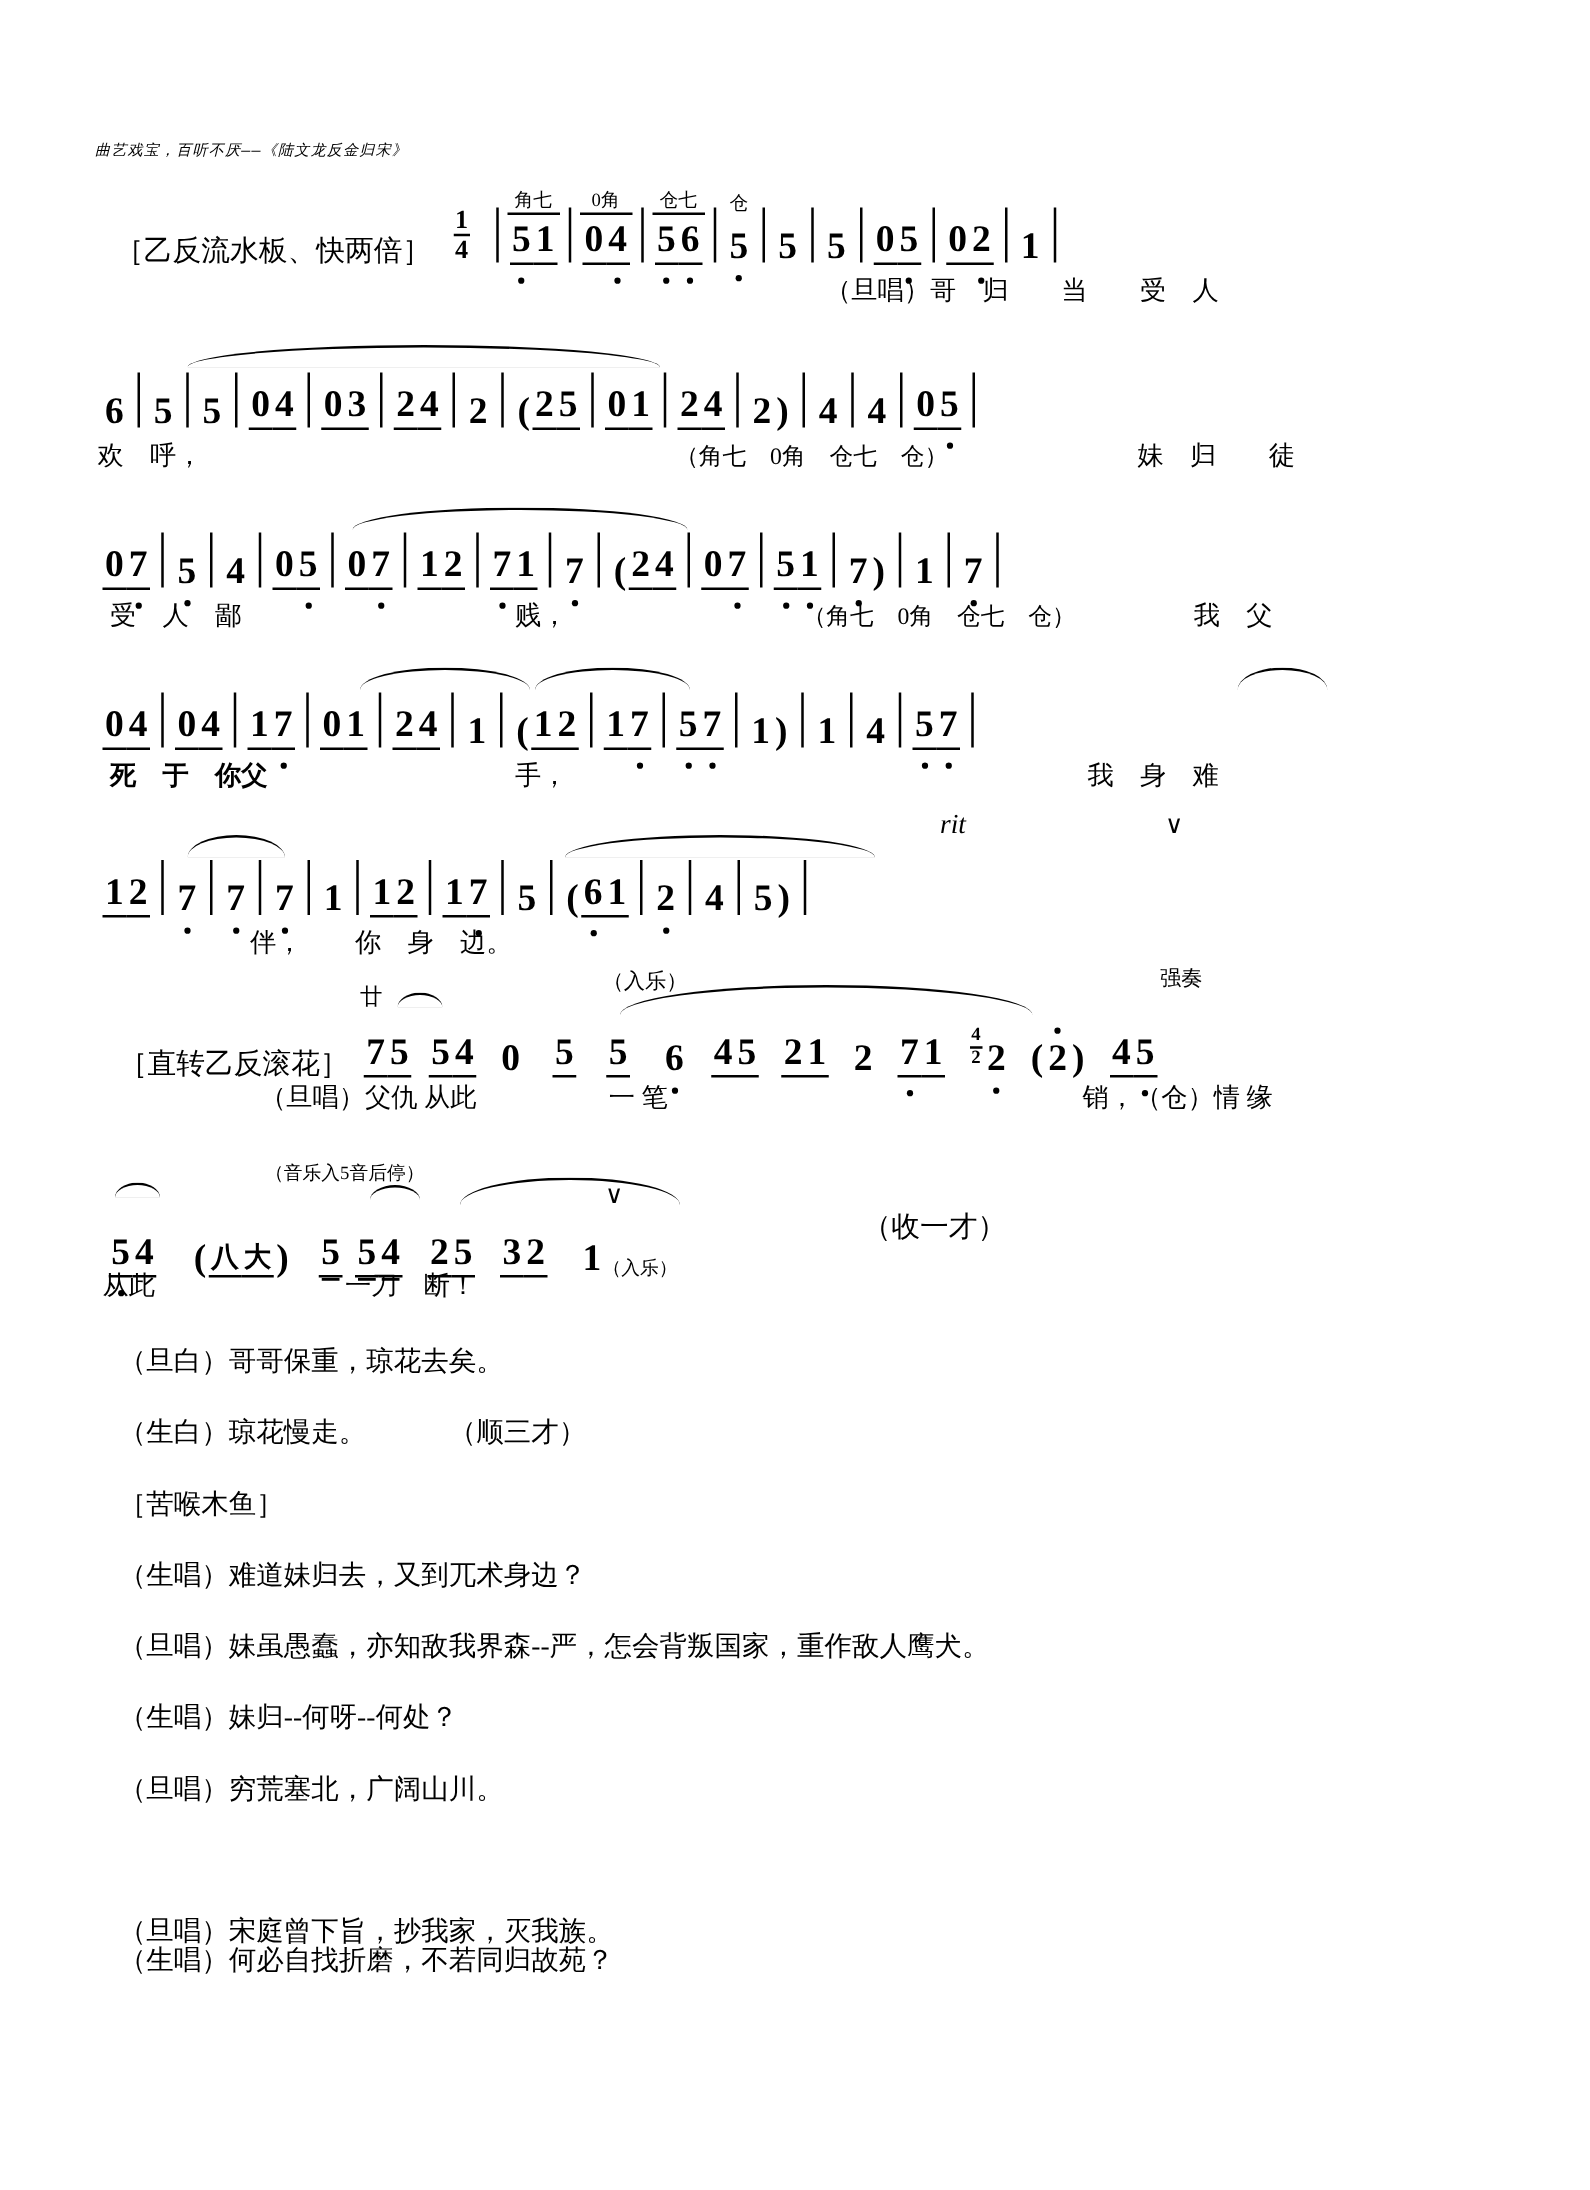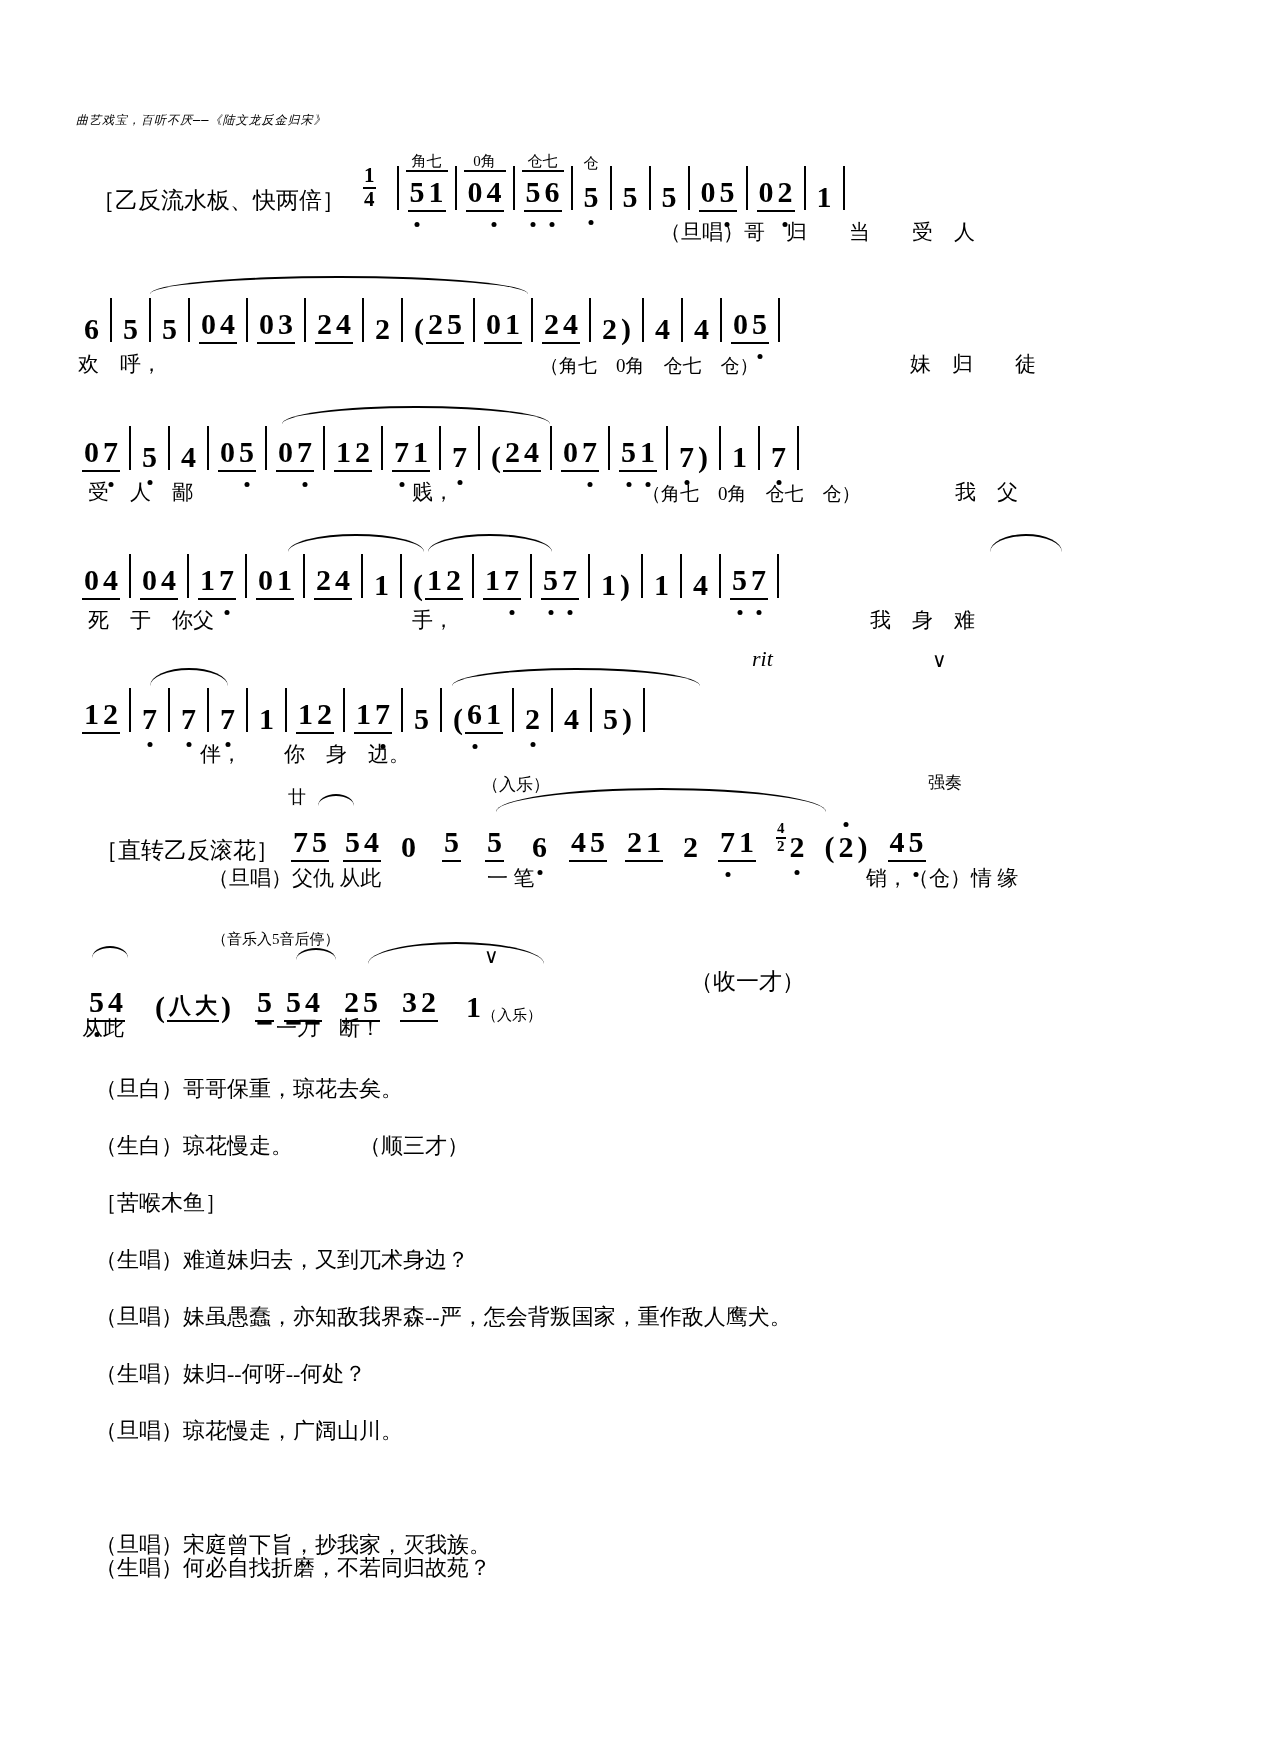--- a/index.html
+++ b/index.html
@@ -403,21 +403,21 @@
       <span class="bar"></span>
       <span class="meas">
         <span class="note beam1 lowdot beamed">5</span>
           <span class="note beam1 lowdot beamed">7</span>
       </span>
       <span class="bar"></span>
     </div>
     <div class="slur" style="left:288px;top:-4px;width:136px;"></div>
     <div class="slur" style="left:428px;top:-4px;width:124px;"></div>
     <div class="slur" style="left:990px;top:-4px;width:72px;"></div>
-    <div class="lyrics" style="left:88px;top:72px;">死　于　你父</div>
+    <div class="lyrics" style="left:88px;top:72px;font-weight:bold;">死　于　你父</div>
     <div class="lyrics" style="left:412px;top:72px;">手，</div>
     <div class="lyrics" style="left:870px;top:72px;">我　身　难</div>
   </div>
 
   <div class="system" style="top:672px;">
     <div class="rit" style="left:752px;top:-26px;">rit</div>
     <div class="anno big" style="left:932px;top:-22px;">∨</div>
     <div class="staff" style="padding-left:80px;">
       <span class="meas">
         <span class="note beam1">1</span>
@@ -605,18 +605,18 @@
     <div class="lyrics" style="left:82px;top:58px;">从此</div>
     <div class="lyrics" style="left:276px;top:58px;">一刀　断！</div>
   </div>
 
   <div class="prose" style="top:1078px;">（旦白）哥哥保重，琼花去矣。</div>
   <div class="prose" style="top:1135px;">（生白）琼花慢走。　　　（顺三才）</div>
   <div class="prose" style="top:1192px;">［苦喉木鱼］</div>
   <div class="prose" style="top:1249px;">（生唱）难道妹归去，又到兀术身边？</div>
   <div class="prose" style="top:1306px;">（旦唱）妹虽愚蠢，亦知敌我界森--严，怎会背叛国家，重作敌人鹰犬。</div>
   <div class="prose" style="top:1363px;">（生唱）妹归--何呀--何处？</div>
-  <div class="prose" style="top:1420px;">（旦唱）琼花慢走，广阔山川。</div>
+  <div class="prose" style="top:1420px;">（旦唱）穷荒塞北，广阔山川。</div>
   <div class="prose" style="top:1557px;">（生唱）何必自找折磨，不若同归故苑？</div>
   <div class="prose" style="top:1534px;text-align:right;">（旦唱）宋庭曾下旨，抄我家，灭我族。</div>
 
 
 </div>
 
 </body></html>

